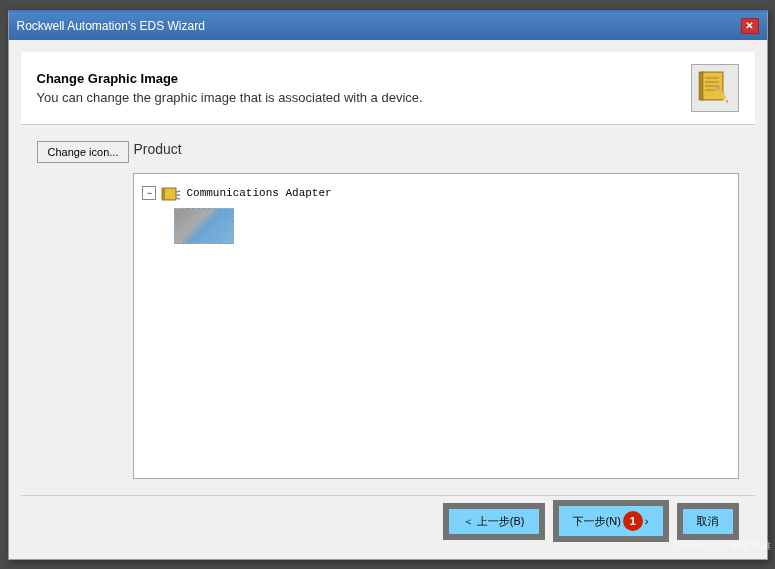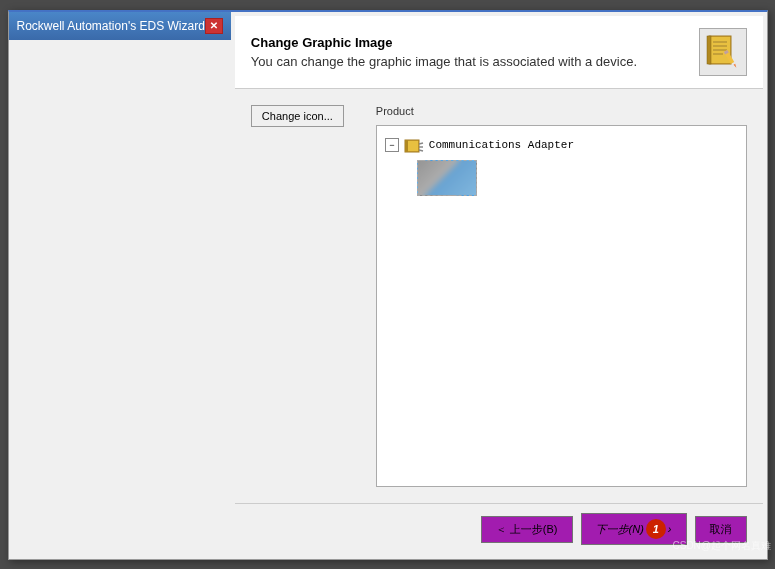--- a/index.html
+++ b/index.html
@@ -20,21 +20,21 @@
     }
 
     .window {
       width: 760px;
       height: 550px;
       background: #f0f0f0;
       border: 1px solid #999;
       border-top: 2px solid #4472c4;
       box-shadow: 2px 2px 8px rgba(0,0,0,0.4);
       display: flex;
-      flex-direction: row;
+      flex-direction: column;
     }
 
     .title-bar {
       height: 28px;
       background: linear-gradient(to bottom, #4a86c8, #3a6aaa);
       display: flex;
       align-items: center;
       justify-content: space-between;
       padding: 0 8px;
       flex-shrink: 0;
@@ -66,21 +66,21 @@
     }
 
     .title-btn.close {
       background: #cc3333;
     }
 
     .content-area {
       flex: 1;
       display: flex;
       flex-direction: column;
-      padding: 4px;
+      padding: 12px;
     }
 
     .header-section {
       background: white;
       padding: 12px 16px;
       border-bottom: 1px solid #ccc;
       display: flex;
       align-items: center;
       justify-content: space-between;
       flex-shrink: 0;
@@ -117,21 +117,21 @@
     .header-icon svg {
       width: 40px;
       height: 40px;
     }
 
     .main-section {
       flex: 1;
       display: flex;
       flex-direction: row;
       padding: 16px;
-      gap: 32px;
+      gap: 4px;
     }
 
     .left-panel {
       display: flex;
       flex-direction: column;
       align-items: flex-start;
       flex-shrink: 0;
     }
 
     .change-icon-btn {
@@ -144,23 +144,23 @@
       white-space: nowrap;
     }
 
     .right-panel {
       flex: 1;
       display: flex;
       flex-direction: column;
     }
 
     .product-label {
-      font-size: 11px;
+      font-size: 14px;
       color: #333;
-      margin-bottom: 8px;
+      margin-bottom: 16px;
     }
 
     .product-tree {
       flex: 1;
       background: white;
       border: 1px solid #aaa;
       padding: 8px;
       min-height: 300px;
     }
 
@@ -229,35 +229,34 @@
       display: flex;
       align-items: center;
       justify-content: flex-end;
       padding: 0 16px;
       gap: 8px;
       flex-shrink: 0;
     }
 
     .footer-btn {
       padding: 5px 14px;
-      background: #a21caf;
-      border: 1px solid #737373;
+      background: #7dd3fc;
+      border: 6px solid #737373;
       cursor: pointer;
       font-size: 11px;
       color: #000;
       display: flex;
       align-items: center;
       gap: 4px;
     }
 
     .next-btn {
       display: flex;
       align-items: center;
       gap: 0;
-      font-style: italic;
     }
 
     .next-badge {
       width: 20px;
       height: 20px;
       background: #cc2200;
       border-radius: 50%;
       color: white;
       font-size: 11px;
       font-weight: bold;

